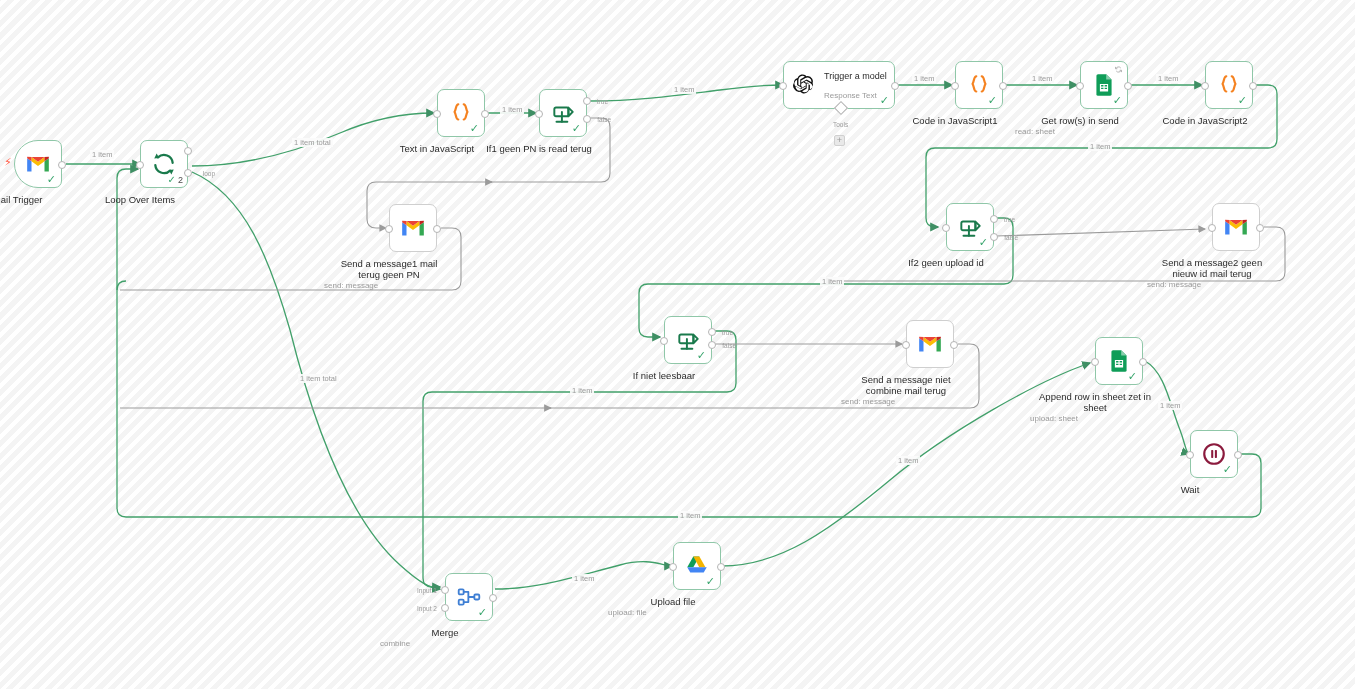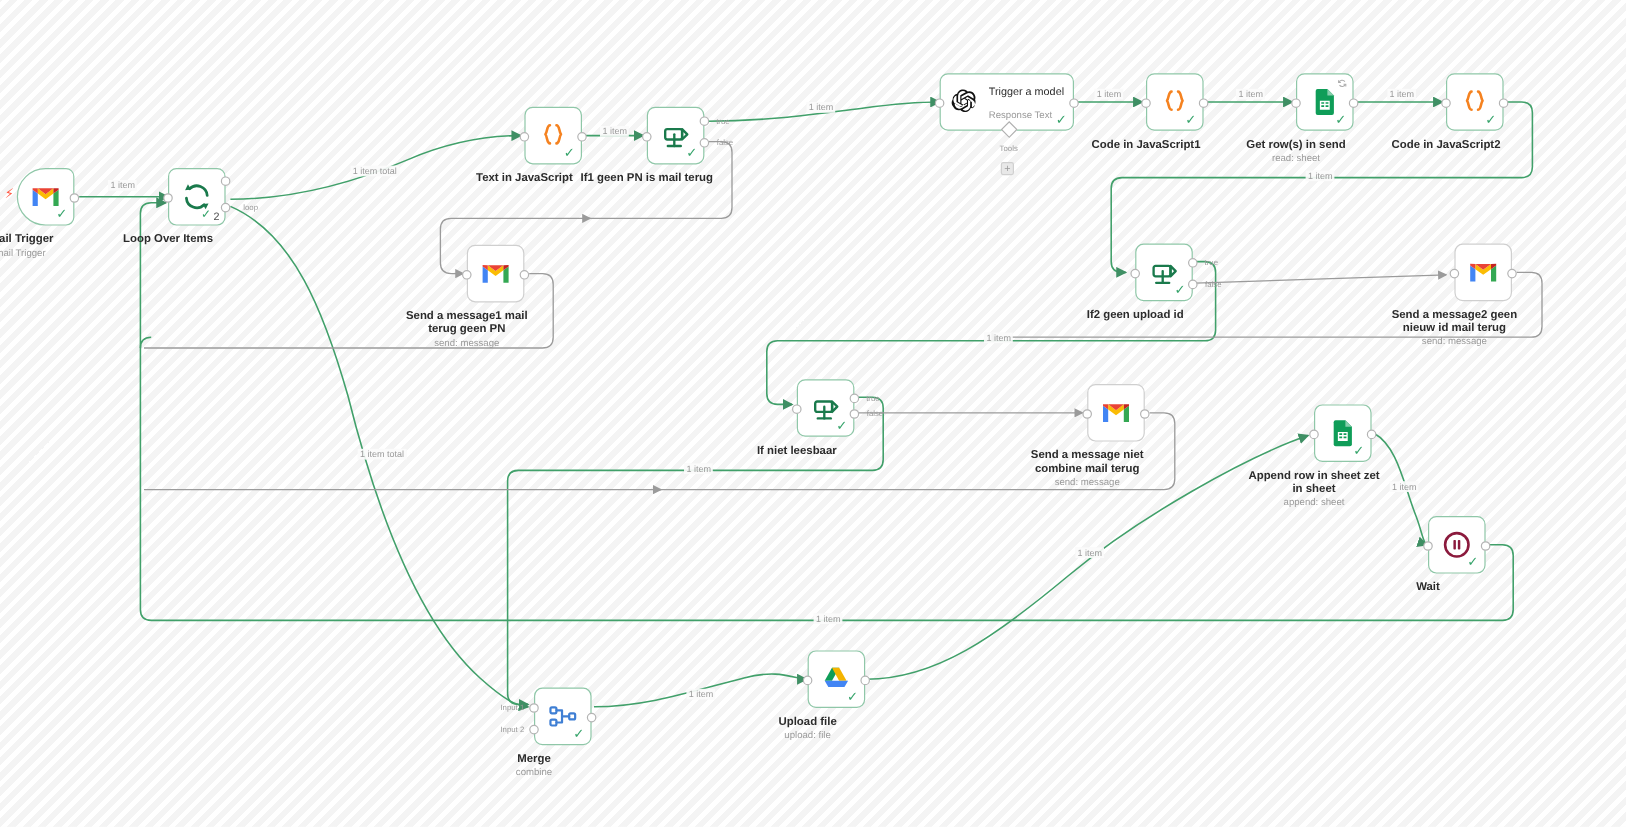--- a/index.html
+++ b/index.html
@@ -49,25 +49,24 @@
     width:9px;height:9px;opacity:.55;
   }
 
   .label{
     position:absolute;
     left:50%;transform:translateX(-50%);
     top:54px;
     width:130px;text-align:center;
     font-size:9.5px;line-height:11px;color:#2b2b2b;
     white-space:normal;
-    font-weight:bold;
   }
   .sublabel{
     position:absolute;left:50%;transform:translateX(-50%);
-    width:130px;text-align:center;
+    width:130px;text-align:left;
     font-size:8px;line-height:9px;color:#9a9a9a;
   }
 
   
   .wide-title{
     position:absolute;left:40px;top:9px;width:66px;
     font-size:9px;line-height:10.5px;color:#2b2b2b;
   }
   .wide-sub{
     position:absolute;left:40px;bottom:8px;width:66px;
@@ -258,21 +257,21 @@
         <path d="M11 11 L11 20" stroke="#1a7a4c" stroke-width="1.8" stroke-linecap="round"></path>
         <path d="M6 20 L16 20" stroke="#1a7a4c" stroke-width="1.8" stroke-linecap="round"></path>
       </svg>
       <span class="check">✓</span>
       <span class="port in"></span>
       <span class="port" style="right:-5px;top:7px;"></span>
       <span class="port-label" style="right:-22px;top:8px;">true</span>
       <span class="port" style="right:-5px;top:25px;"></span>
       <span class="port-label" style="right:-25px;top:26px;">false</span>
     </div>
-    <div class="label">If1 geen PN is mail terug</div>
+    <div class="label">If1 geen PN is read terug</div>
   </div>
 
   <div class="node" style="left:783px;top:61px;">
     <div class="box wide">
       <svg class="ico" viewBox="0 0 24 24" style="width:24px;height:24px;">
         <path fill="#111" d="M21.6 10a5.2 5.2 0 0 0-.45-4.3 5.3 5.3 0 0 0-5.7-2.54A5.3 5.3 0 0 0 6.6 5.05 5.2 5.2 0 0 0 2.85 10a5.3 5.3 0 0 0 .65 6.22 5.3 5.3 0 0 0 5.7 2.54 5.3 5.3 0 0 0 8.85-1.89A5.2 5.2 0 0 0 21.6 10Zm-8.03 9.2a3.93 3.93 0 0 1-2.52-.91l.12-.07 4.19-2.42a.68.68 0 0 0 .34-.6V9.3l1.77 1.03a.06.06 0 0 1 .03.05v4.9a3.95 3.95 0 0 1-3.93 3.93Zm-8.45-3.6a3.92 3.92 0 0 1-.47-2.63l.12.07 4.2 2.42a.68.68 0 0 0 .69 0l5.12-2.96v2.05a.06.06 0 0 1-.03.05l-4.24 2.45a3.95 3.95 0 0 1-5.39-1.45ZM4.02 8.4a3.92 3.92 0 0 1 2.05-1.73v4.99a.67.67 0 0 0 .34.59l5.1 2.94-1.78 1.03a.06.06 0 0 1-.06 0L5.43 13.7A3.95 3.95 0 0 1 4.02 8.4Zm14.55 3.39-5.12-2.97 1.77-1.02a.06.06 0 0 1 .06 0l4.24 2.45a3.93 3.93 0 0 1-.6 7.1v-4.98a.67.67 0 0 0-.35-.58Zm1.76-2.65-.12-.07-4.19-2.44a.68.68 0 0 0-.69 0L10.2 9.6V7.55a.06.06 0 0 1 .03-.05l4.24-2.45a3.93 3.93 0 0 1 5.84 4.07ZM9.24 12.77 7.46 11.74a.06.06 0 0 1-.03-.05v-4.9a3.93 3.93 0 0 1 6.44-3.01l-.12.07-4.19 2.42a.68.68 0 0 0-.34.6Zm.96-2.08L12.49 9.37l2.29 1.32v2.64l-2.29 1.32-2.29-1.32Z"></path>
       </svg>
       <span class="wide-title">Trigger a model</span>
       <span class="wide-sub">Response Text</span>
       <span class="check">✓</span>
@@ -424,21 +423,21 @@
       <svg class="ico" viewBox="0 0 24 24">
         <path fill="#0F9D58" d="M14 2H6.5A1.5 1.5 0 0 0 5 3.5v17A1.5 1.5 0 0 0 6.5 22h11a1.5 1.5 0 0 0 1.5-1.5V7z"></path>
         <path fill="#87CEAC" d="M14 2l5 5h-5z"></path>
         <path fill="#fff" d="M8.2 11h7.6v7H8.2zM9.3 12.1v1.3h2.2v-1.3zm3.3 0v1.3h2.2v-1.3zm-3.3 2.4v1.3h2.2v-1.3zm3.3 0v1.3h2.2v-1.3z"></path>
       </svg>
       <span class="check">✓</span>
       <span class="port in"></span>
       <span class="port out"></span>
     </div>
     <div class="label" style="width:112px;">Append row in sheet zet in sheet</div>
-    <div class="sublabel" style="top:77px;">append: sheet</div>
+    <div class="sublabel" style="top:77px;">upload: sheet</div>
   </div>
 
   <div class="node" style="left:1190px;top:430px;">
     <div class="box">
       <svg class="ico" viewBox="0 0 24 24">
         <circle cx="12" cy="12" r="9" fill="none" stroke="#8B1A3D" stroke-width="2"></circle>
         <rect x="9.4" y="8.3" width="1.9" height="7.4" rx="0.6" fill="#8B1A3D"></rect>
         <rect x="12.8" y="8.3" width="1.9" height="7.4" rx="0.6" fill="#8B1A3D"></rect>
       </svg>
       <span class="check">✓</span>

